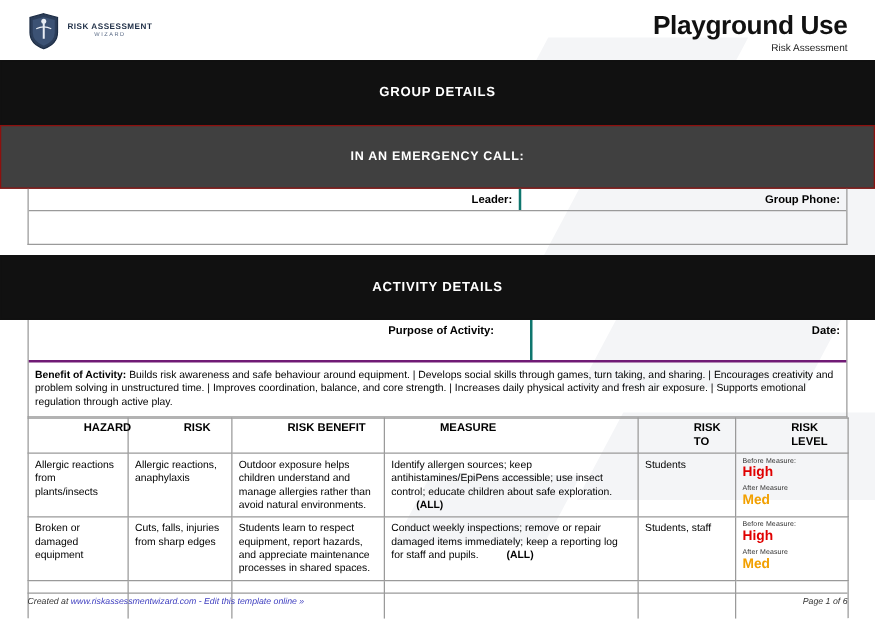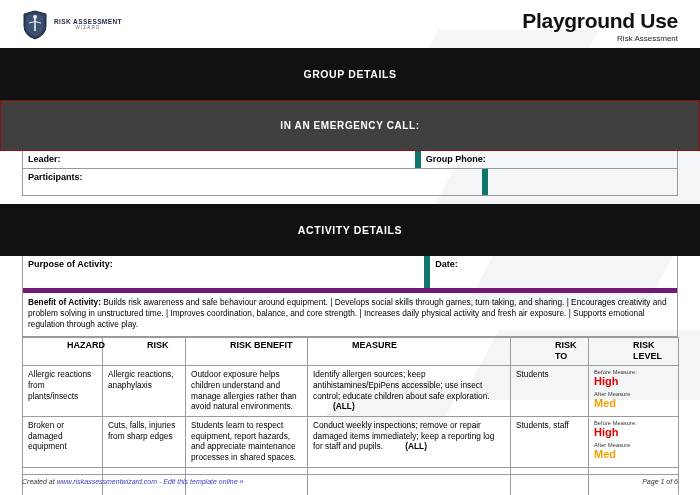--- a/index.html
+++ b/index.html
@@ -76,36 +76,36 @@
     letter-spacing: .6px;
     padding: 19px 0;
     border: 1px solid #111;
   }
   .band.red {
     background: #404040;
     border-color: #8d100e;
     font-size: 10px;
   }
 
-  .row { display: flex; border-top: 1px solid #9a9a9a; }
+  .row { display: flex; border-top: 1px solid #9a9a9a; text-align: right; }
   .row:first-child { border-top: none; }
   .cell {
     padding: 3px 5px;
     font-size: 9px;
     font-weight: bold;
-    border-left: 6px solid #0f766e;
+    border-left: 2px solid #0f766e;
     min-height: 17px;
   }
   .cell:first-child { border-left: none; }
 
   .benefit {
     padding: 4px 5px 5px 5px;
     font-size: 8.3px;
     line-height: 1.35;
-    border-top: 5px solid #701a75;
+    border-top: 2px solid #701a75;
   }
   .benefit b { font-weight: bold; }
 
   
   table.haz {
     width: 100%;
     border-collapse: collapse;
     table-layout: fixed;
   }
   table.haz th, table.haz td {
@@ -197,24 +197,20 @@
         <div class="cell" style="width:393px;">
           <span>Leader:</span>
           <span></span>
         </div>
         <div class="cell" style="width:263px;">
           <span>Group Phone:</span>
           <span></span>
         </div>
       </div>
       <div class="row">
-        <div class="cell" style="width:460px;min-height:26px;">
-          <span>Participants:</span>
-          <span></span>
-        </div>
         <div class="cell" style="width:196px;min-height:26px;"></div>
       </div>
     </div>
 
     <div class="band" style="margin-top:8px;">ACTIVITY DETAILS</div>
     <div class="frame">
       <div class="row">
         <div class="cell" style="width:393px;min-height:32px;">
           <span>Purpose of Activity:</span>
           <span></span>

